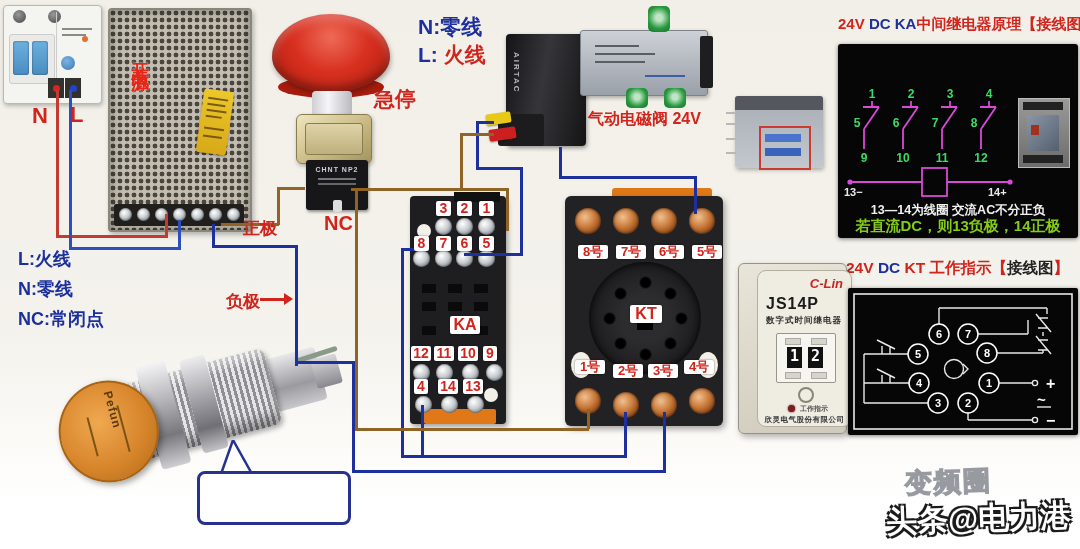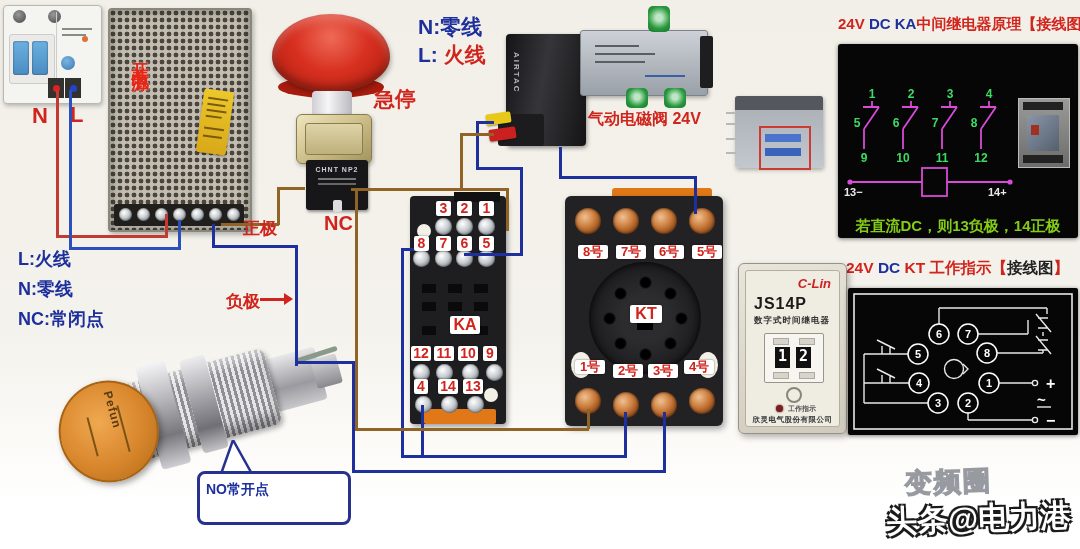--- a/index.html
+++ b/index.html
@@ -166,20 +166,21 @@
         <text x="150" y="108">14+</text>
       </g>
     </svg>
 
     <div class="abs" style="left:180px;top:54px;width:50px;height:68px;background:linear-gradient(180deg,#9a9a98,#6c6c6a);border:1px solid #bbb;">
       <div class="abs" style="left:4px;top:3px;width:40px;height:8px;background:#222;"></div>
       <div class="abs" style="left:4px;top:56px;width:40px;height:8px;background:#222;"></div>
       <div class="abs" style="left:8px;top:16px;width:32px;height:36px;background:linear-gradient(135deg,#8a96a8,#55606e);"></div>
       <div class="abs" style="left:12px;top:26px;width:8px;height:10px;background:#a03020;"></div>
     </div>
+    <div class="abs" style="left:0;top:158px;width:100%;text-align:center;color:#f0f0f0;font-size:12.5px;font-weight:700;white-space:nowrap;">13—14为线圈  交流AC不分正负</div>
     <div class="abs" style="left:0;top:173px;width:100%;text-align:center;color:#84cc16;font-size:15px;font-weight:900;white-space:nowrap;">若直流DC，则13负极，14正极</div>
   </div>
 
   <div class="comp" style="left:410px;top:196px;width:96px;height:228px;background:#1e1e20;border-radius:4px;box-shadow:2px 3px 5px rgba(0,0,0,.35);">
     <div class="abs" style="left:44px;top:-4px;width:46px;height:10px;background:#111;"></div>
     <div class="holeW" style="left:7px;top:28px;width:14px;height:14px;"></div>
     <div class="screw-s" style="left:25px;top:22px;width:17px;height:17px;"></div>
     <div class="screw-s" style="left:46px;top:22px;width:17px;height:17px;"></div>
     <div class="screw-s" style="left:68px;top:22px;width:17px;height:17px;"></div>
     <div class="screw-s" style="left:3px;top:54px;width:17px;height:17px;"></div>
@@ -251,21 +252,21 @@
   <span class="chip" style="left:616px;top:245px;width:30px;font-size:13px;">7号</span>
   <span class="chip" style="left:654px;top:245px;width:30px;font-size:13px;">6号</span>
   <span class="chip" style="left:692px;top:245px;width:30px;font-size:13px;">5号</span>
   <span class="chip" style="left:630px;top:305px;width:32px;font-size:16px;">KT</span>
   <span class="chip" style="left:575px;top:360px;width:30px;font-size:13px;">1号</span>
   <span class="chip" style="left:613px;top:364px;width:30px;font-size:13px;">2号</span>
   <span class="chip" style="left:648px;top:364px;width:30px;font-size:13px;">3号</span>
   <span class="chip" style="left:684px;top:360px;width:30px;font-size:13px;">4号</span>
 
   <div class="comp" style="left:738px;top:263px;width:107px;height:169px;background:linear-gradient(160deg,#e9e5da,#cfcabb);border:1px solid #979288;border-radius:6px;box-shadow:2px 3px 6px rgba(0,0,0,.3);">
-    <div class="abs" style="left:6px;top:6px;width:93px;height:155px;border:1px solid #b3aea0;border-radius:3px;background:#efece2;">
+    <div class="abs" style="left:18px;top:6px;width:93px;height:155px;border:1px solid #b3aea0;border-radius:9px;background:#efece2;">
       <div class="abs" style="right:8px;top:5px;color:#cc2222;font-weight:800;font-style:italic;font-size:13px;">C-Lin</div>
       <div class="abs" style="left:8px;top:24px;color:#1a1a1a;font-weight:900;font-size:16px;letter-spacing:1px;">JS14P</div>
       <div class="abs" style="left:8px;top:44px;color:#333;font-size:8.5px;font-weight:700;letter-spacing:1px;white-space:nowrap;">数字式时间继电器</div>
       <div class="abs" style="left:18px;top:62px;width:58px;height:48px;background:#f7f5f0;border:1px solid #9a958a;border-radius:2px;">
         <div class="abs" style="left:8px;top:4px;width:14px;height:5px;background:#d8d4c8;border:1px solid #aaa;"></div>
         <div class="abs" style="left:34px;top:4px;width:14px;height:5px;background:#d8d4c8;border:1px solid #aaa;"></div>
         <div class="abs" style="left:10px;top:13px;width:15px;height:21px;background:#111;color:#fff;font-weight:800;font-size:15px;text-align:center;font-family:'DejaVu Sans Mono',monospace;">1</div>
         <div class="abs" style="left:31px;top:13px;width:15px;height:21px;background:#111;color:#fff;font-weight:800;font-size:15px;text-align:center;font-family:'DejaVu Sans Mono',monospace;">2</div>
         <div class="abs" style="left:8px;top:38px;width:14px;height:5px;background:#d8d4c8;border:1px solid #aaa;"></div>
         <div class="abs" style="left:34px;top:38px;width:14px;height:5px;background:#d8d4c8;border:1px solid #aaa;"></div>
@@ -399,19 +400,18 @@
       <div class="tinyline" style="left:30px;top:30px;width:1.5px;height:40px;background:#7a5415;"></div>
       <div class="tinyline" style="left:62px;top:26px;width:1.5px;height:48px;background:#7a5415;"></div>
     </div>
   </div>
   <div class="comp" style="left:296px;top:352px;width:42px;height:5px;background:#8a9a8a;border-radius:3px;transform:rotate(-18deg);z-index:11;"></div>
 
   <svg class="abs" width="40" height="36" style="left:220px;top:440px;z-index:15;">
     <polygon points="13,0 32,34 1,34" fill="#ffffff" stroke="#26328e" stroke-width="2.5"></polygon>
   </svg>
   <div class="abs" style="left:197px;top:471px;width:154px;height:54px;background:#fff;border:3px solid #26328e;border-radius:8px;z-index:16;padding:3px 6px;box-sizing:border-box;">
-    <div class="navy-t" style="font-size:14px;margin-top:4px;">NO常开点</div>
   </div>
 
   <div class="abs" style="left:905px;top:464px;font-size:27px;font-weight:900;color:rgba(255,255,255,0);-webkit-text-stroke:1.3px rgba(125,130,138,.8);transform:rotate(-2deg);z-index:17;letter-spacing:2px;">变频圈</div>
   <div class="abs wm2" style="left:886px;top:498px;font-size:31px;transform:rotate(-2deg);z-index:17;white-space:nowrap;">头条@电力港</div>
 
 </div>
 
 </body></html>

